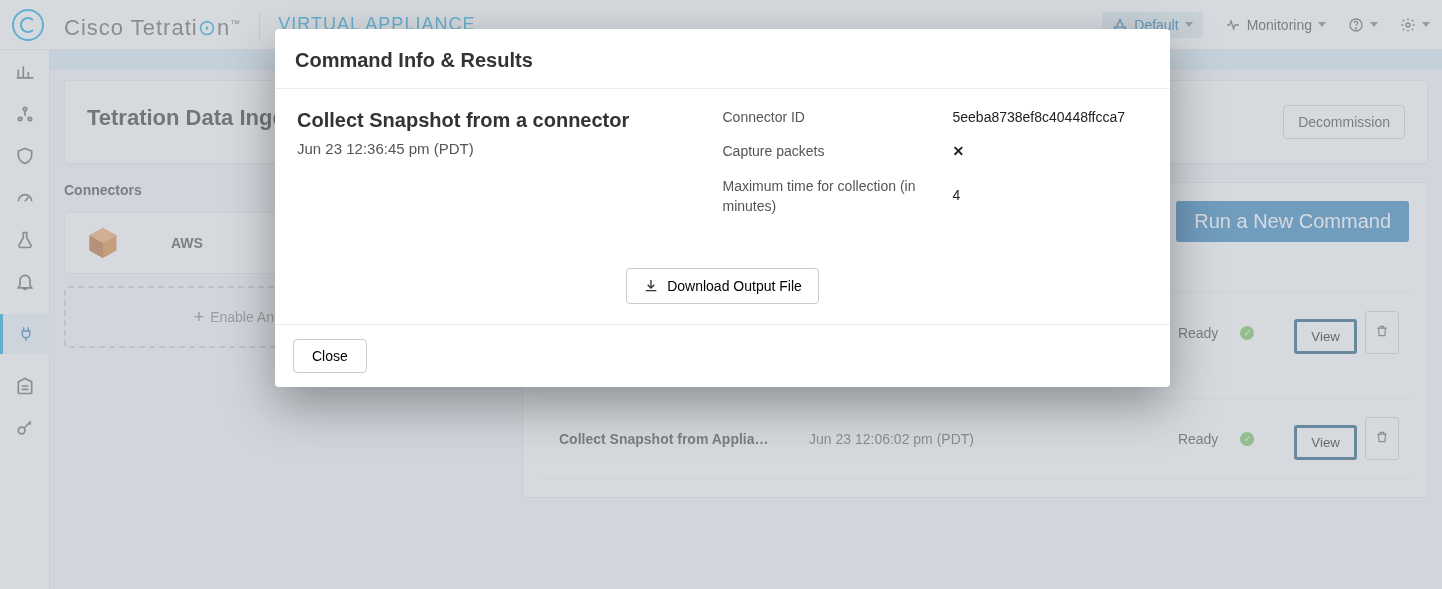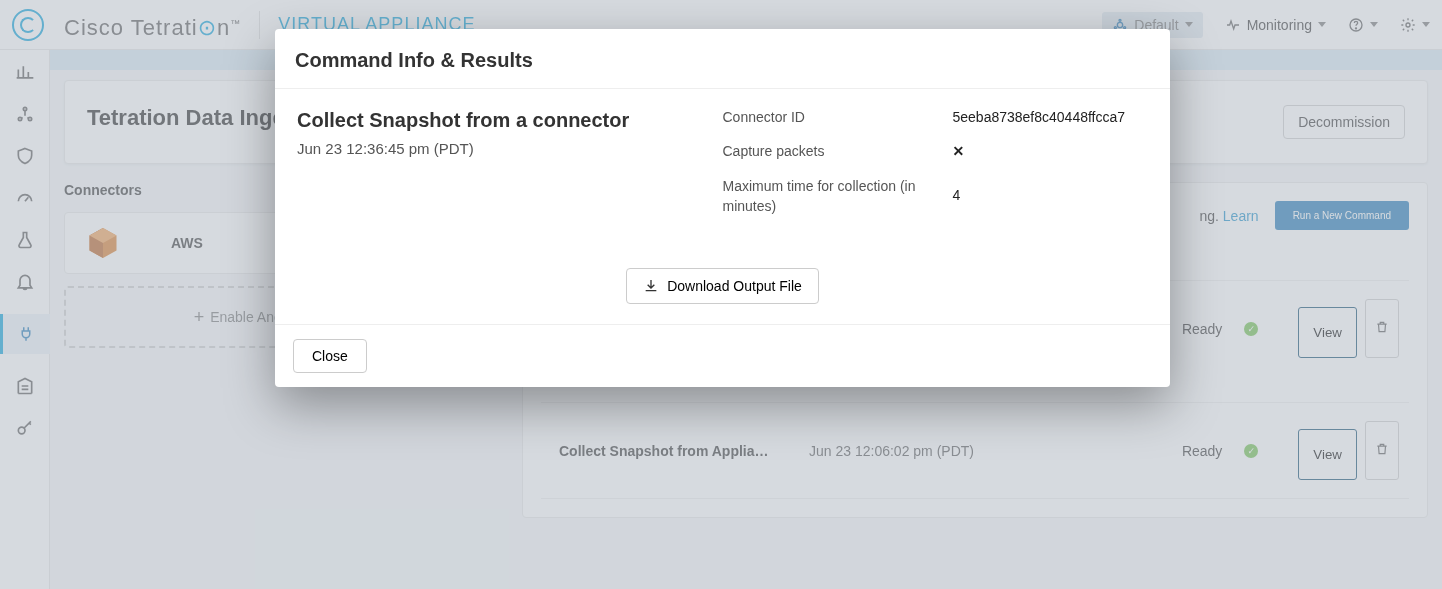--- a/index.html
+++ b/index.html
@@ -24,21 +24,21 @@
       content:""; position:absolute; inset:6px; border:2px solid #049fd9; border-radius:50%;
       border-right-color:transparent;
   }
   .brand-text { font-size:22px; letter-spacing:1px; color:#555; font-weight:300;}
   .brand-accent { color:#049fd9; font-weight:400;}
   .divider { width:1px; height:28px; background:#ddd; margin:0 18px;}
   .va-label { color:#049fd9; font-size:18px; letter-spacing:1px;}
   .header-right { margin-left:auto; display:flex; align-items:center; gap:22px; color:#555;}
   .default-pill {
     background:#dfe8ef; border-radius:3px; padding:5px 10px;
-    display:flex; align-items:center; gap:6px; color:#737373;
+    display:flex; align-items:center; gap:6px; color:#0369a1;
   }
   .hdr-link{ display:flex; align-items:center; gap:6px; cursor:pointer; color:#333;}
   .caret { display:inline-block; width:0;height:0;border-left:4px solid transparent;border-right:4px solid transparent;border-top:5px solid #777;}
   .mini-icon{width:16px;height:16px;display:inline-block;}
   
   .sidebar{
     position:absolute; left:0; top:50px; bottom:0; width:50px;
     border-right:1px solid #e5e5e5; display:flex; flex-direction:column; align-items:center;
     padding-top:12px; gap:22px;
   }
@@ -73,34 +73,34 @@
     margin-top:12px; border:2px dashed #ccc; height:62px; border-radius:4px;
     display:flex; align-items:center; justify-content:center; color:#777; gap:6px;
     cursor:pointer;
   }
   .right-col{ flex:1; background:#fff;border:1px solid #e6e6e6;border-radius:4px; min-height:310px;
     padding:18px; display:flex; flex-direction:column;}
   .rc-top{ display:flex; justify-content:flex-end; gap:16px; align-items:center;}
   .learn-link{ color:#1a8fc9;}
   .new-cmd-btn{
     background:#1d77b5; color:#fff; border:none; padding:9px 18px; border-radius:3px;
-    cursor:pointer; font-size:10px;
+    cursor:pointer; font-size:20px;
   }
   .cmd-list{ margin-top:50px; border-top:1px solid #eee;}
   .cmd-row{
     border-bottom:1px solid #eee; padding:18px 10px 18px 18px; position:relative;
   }
   .cmd-row-main{ display:flex; align-items:center; gap:40px;}
   .cmd-name{ font-weight:700; width:210px; white-space:nowrap; overflow:hidden; text-overflow:ellipsis;}
   .cmd-date{ color:#555; width:210px;}
   .cmd-status{ margin-left:auto; display:flex; align-items:center; gap:22px; }
   .status-dot{ width:14px;height:14px; background:#6dbf4b; border-radius:50%; display:inline-flex;
    align-items:center; justify-content:center; color:#fff; font-size:9px;}
   .row-btns{ display:flex; gap:8px;}
-  .row-btn{ border:1px solid #0c4a6e; background:#fff; padding:17px 14px; border-radius:3px; cursor:pointer;margin-top:8px;}
+  .row-btn{ border:3px solid #0c4a6e; background:#fff; padding:7px 14px; border-radius:3px; cursor:pointer;margin-top:8px;}
   .row-icbtn{ border:1px solid #ccc; background:#fff; padding:7px 9px; border-radius:3px; cursor:pointer;}
   .cmd-sub{ color:#555; margin-top:10px; }
   
   .scrim{
     position:absolute; inset:0; background:rgba(180,188,196,.55);
   }
   .modal{
     position:absolute; left:275px; top:29px; width:895px; background:#fff;
     border-radius:4px; box-shadow:0 18px 50px rgba(0,0,0,.35);
     overflow:hidden;

